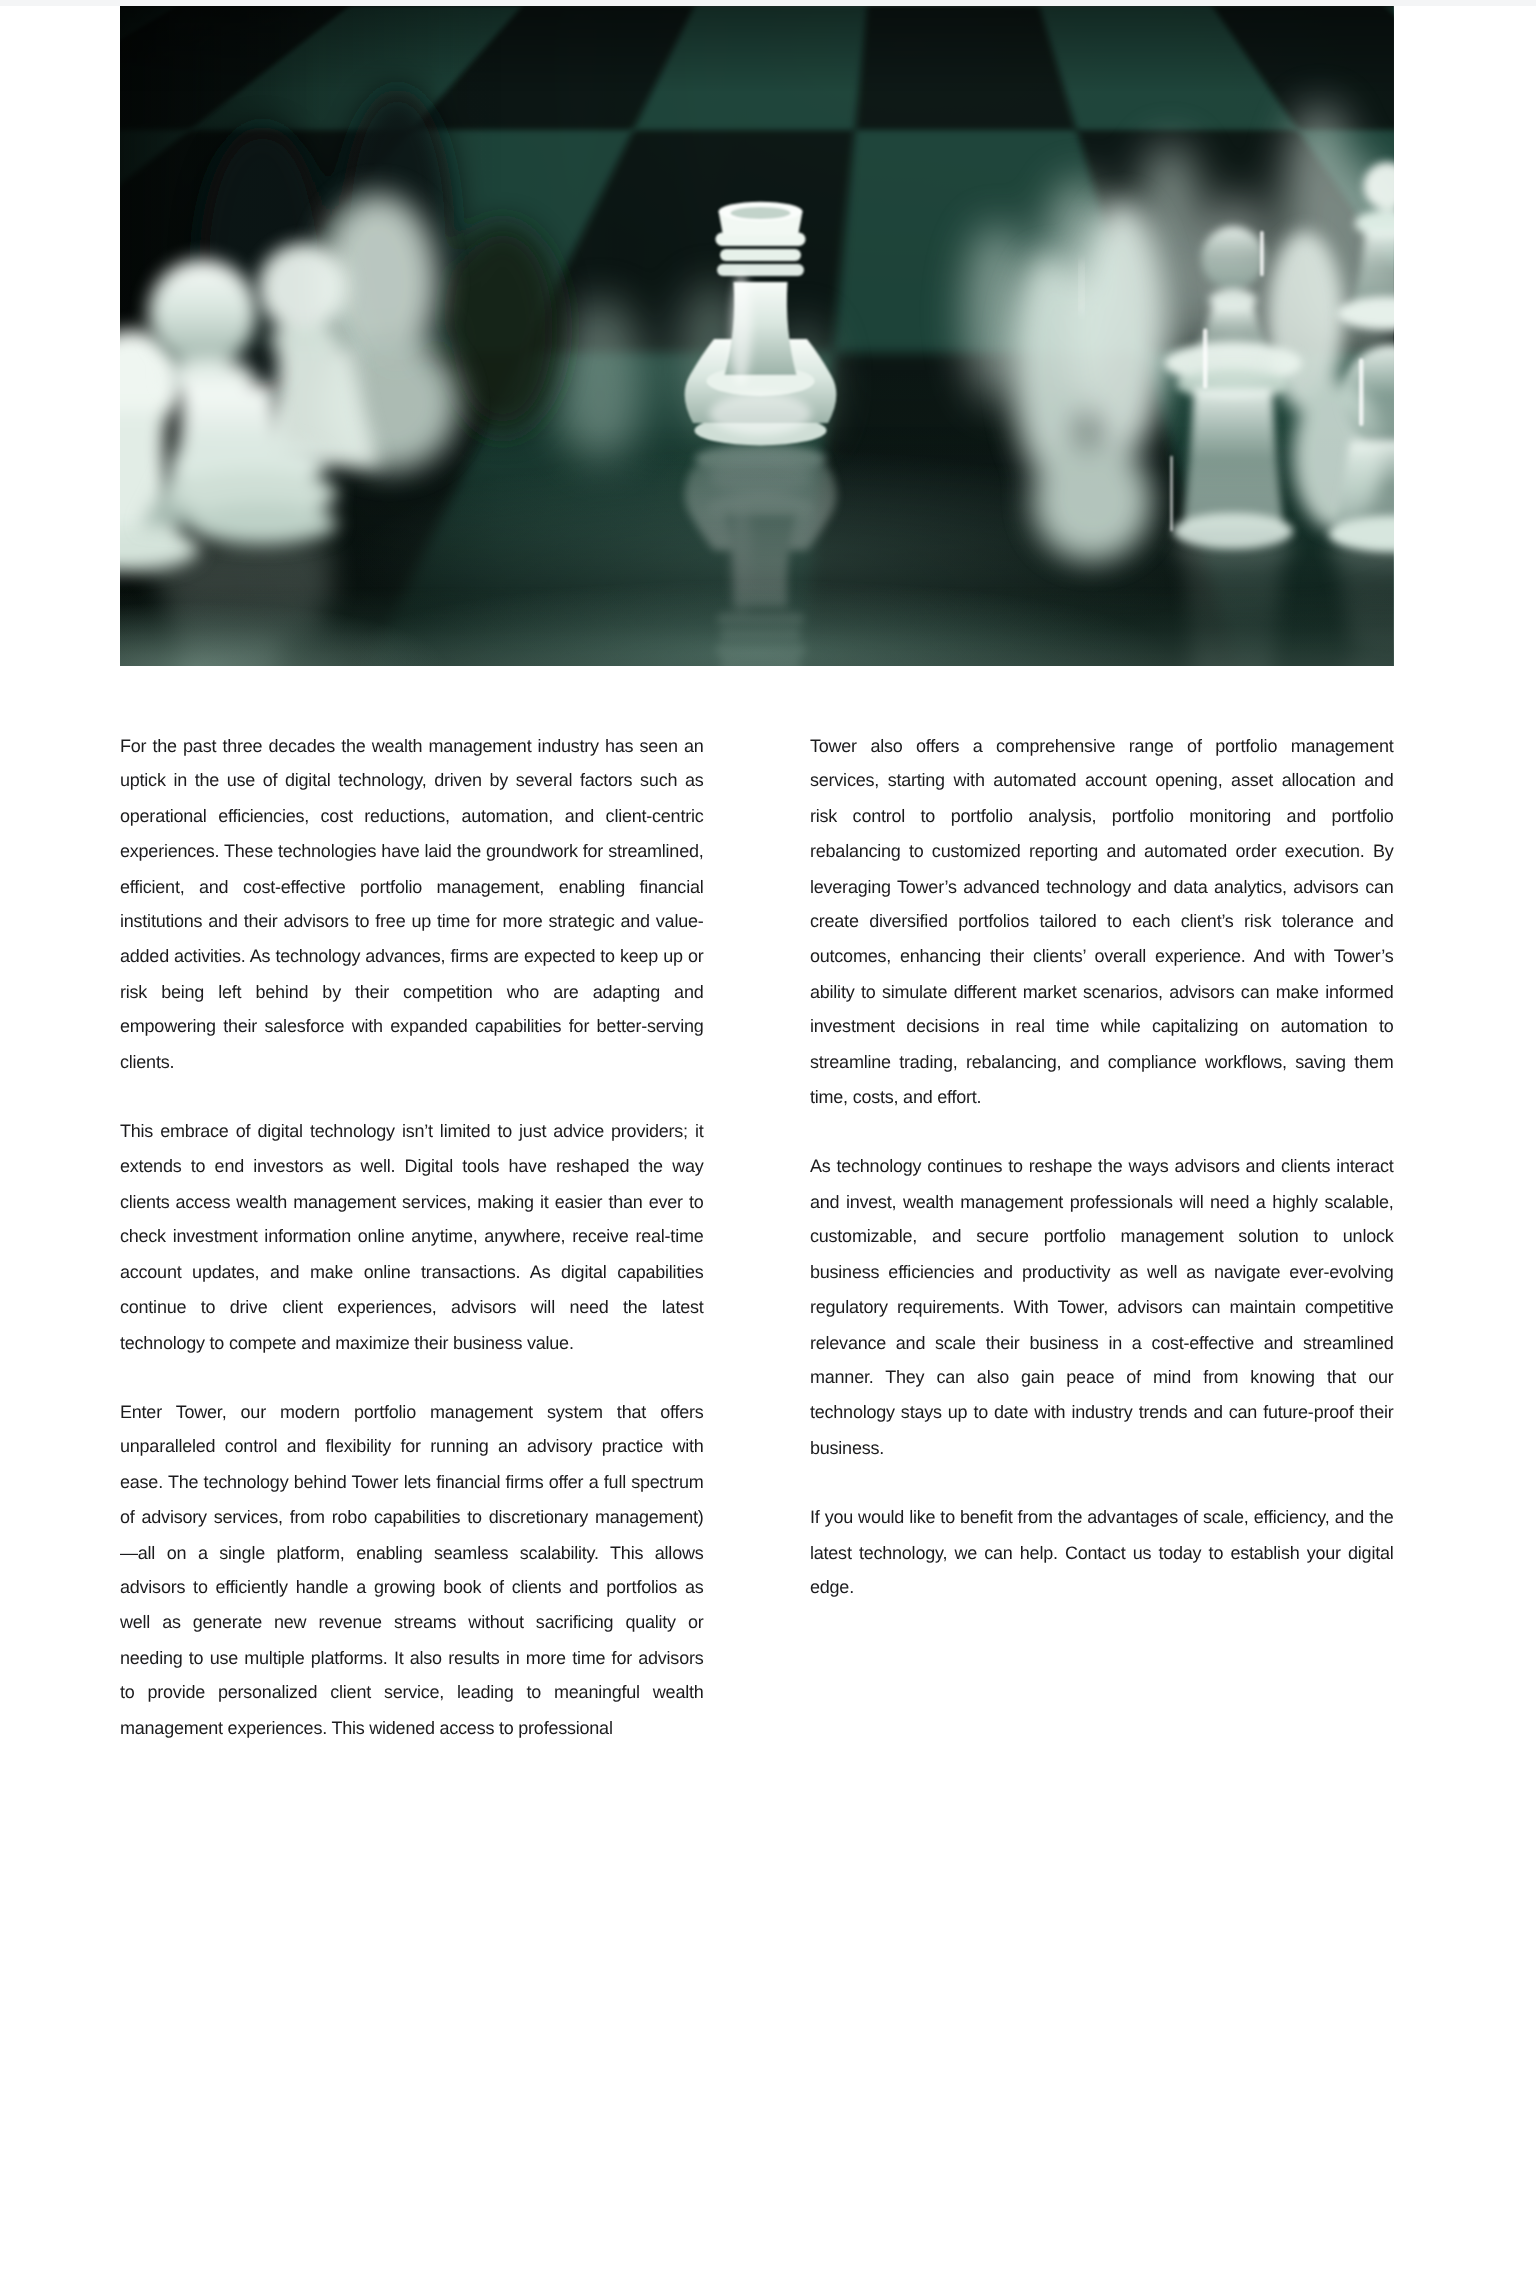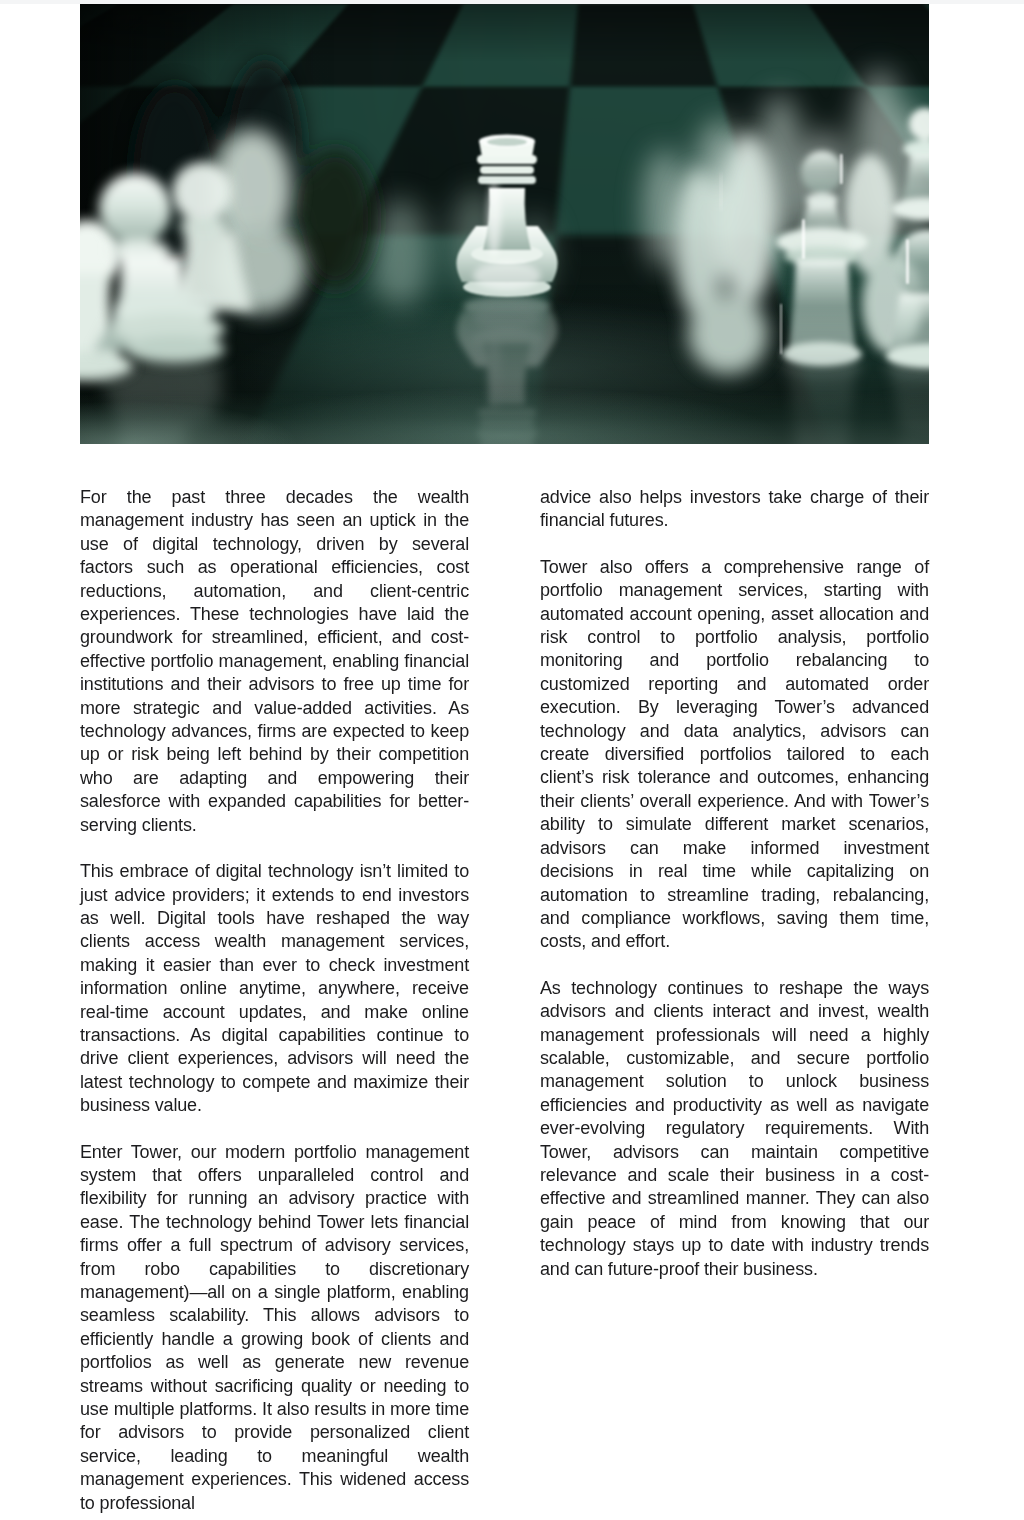--- a/index.html
+++ b/index.html
@@ -79,21 +79,21 @@
   
   .content {
     display: flex;
     gap: 71px;
     padding-left: 80px;
     margin-top: 42px;
   }
   .col { width: 389px; }
   .col p {
     margin: 0 0 23px 0;
-    font-size: 18px;
+    font-size: 12px;
     line-height: 23.4px;
     letter-spacing: -0.15px;
     color: var(--text, #1c1c1e);
     text-align: justify;
   }
   .col p:last-child { margin-bottom: 12px; }
   .col strong { font-weight: 400; }
 </style>
 </head>
 <body>
@@ -252,18 +252,18 @@
     <div class="vignette"></div>
   </figure>
 
   <main class="content">
     <div class="col">
         <p><span>For the past three decades the wealth management industry has seen an uptick in the use of digital technology, driven by several factors such as operational efficiencies, cost reductions, automation, and client-centric experiences. These technologies have laid the groundwork for streamlined, efficient, and cost-effective portfolio management, </span><strong>enabling financial institutions and their advisors to free up time for more strategic and value-added activities</strong><span>. As technology advances, firms are expected to keep up or risk being left behind by their competition who are adapting and empowering their salesforce with </span><strong>expanded capabilities for better-serving clients</strong><span>.</span></p>
         <p><span>This embrace of digital technology isn’t limited to just advice providers; it extends to end investors as well. Digital tools have reshaped the way clients access wealth management services, making it easier than ever to check investment information online anytime, anywhere, receive real-time account updates, and make online transactions. As digital capabilities continue to drive client experiences, advisors will </span><strong>need the latest technology to compete and maximize their business value</strong><span>.</span></p>
         <p><span>Enter </span><strong>Tower</strong><span>, our modern portfolio management system that offers unparalleled control and flexibility for running an advisory practice with ease. The technology behind Tower lets financial firms offer a </span><strong>full spectrum of advisory services, from robo capabilities to discretionary management)—all on a single platform</strong><span>, enabling seamless scalability. This allows advisors to efficiently handle a growing book of clients and portfolios as well as generate new revenue streams without sacrificing quality or needing to use multiple platforms. It also results in more time for advisors to provide personalized client service, leading to meaningful wealth management experiences. This widened access to professional</span></p>
       </div>
     <div class="col">
-        <p><span>advice also helps investors take charge of their financial futures.</span></p>
         <p><strong>Tower also offers a comprehensive range of portfolio management services</strong><span>, starting with automated account opening, asset allocation and risk control to </span><strong>portfolio analysis, portfolio monitoring and portfolio rebalancing to customized reporting and automated order execution</strong><span>. By leveraging Tower’s advanced technology and data analytics, advisors can create diversified portfolios tailored to each client’s risk tolerance and outcomes, enhancing their clients’ overall experience. And with Tower’s ability to simulate different market scenarios, </span><strong>advisors can make informed investment decisions in real time</strong><span> while capitalizing on automation to streamline trading, rebalancing, and compliance workflows, saving them time, costs, and effort.</span></p>
         <p><span>As technology continues to reshape the ways advisors and clients interact and invest, wealth management professionals will need a </span><strong>highly scalable, customizable, and secure portfolio management solution to unlock business efficiencies and productivity as well as navigate ever-evolving regulatory requirements</strong><span>. With Tower, advisors can maintain competitive relevance and scale their business in a cost-effective and streamlined manner. They can also gain peace of mind from knowing that </span><strong>our technology stays up to date with industry trends and can future-proof their business</strong><span>.</span></p>
+        <p><span>If you would like to benefit from the advantages of scale, efficiency, and the latest technology, we can help. Contact us today to establish your digital edge.</span></p>
       </div>
   </main>
 </div>
 
 </body></html>

